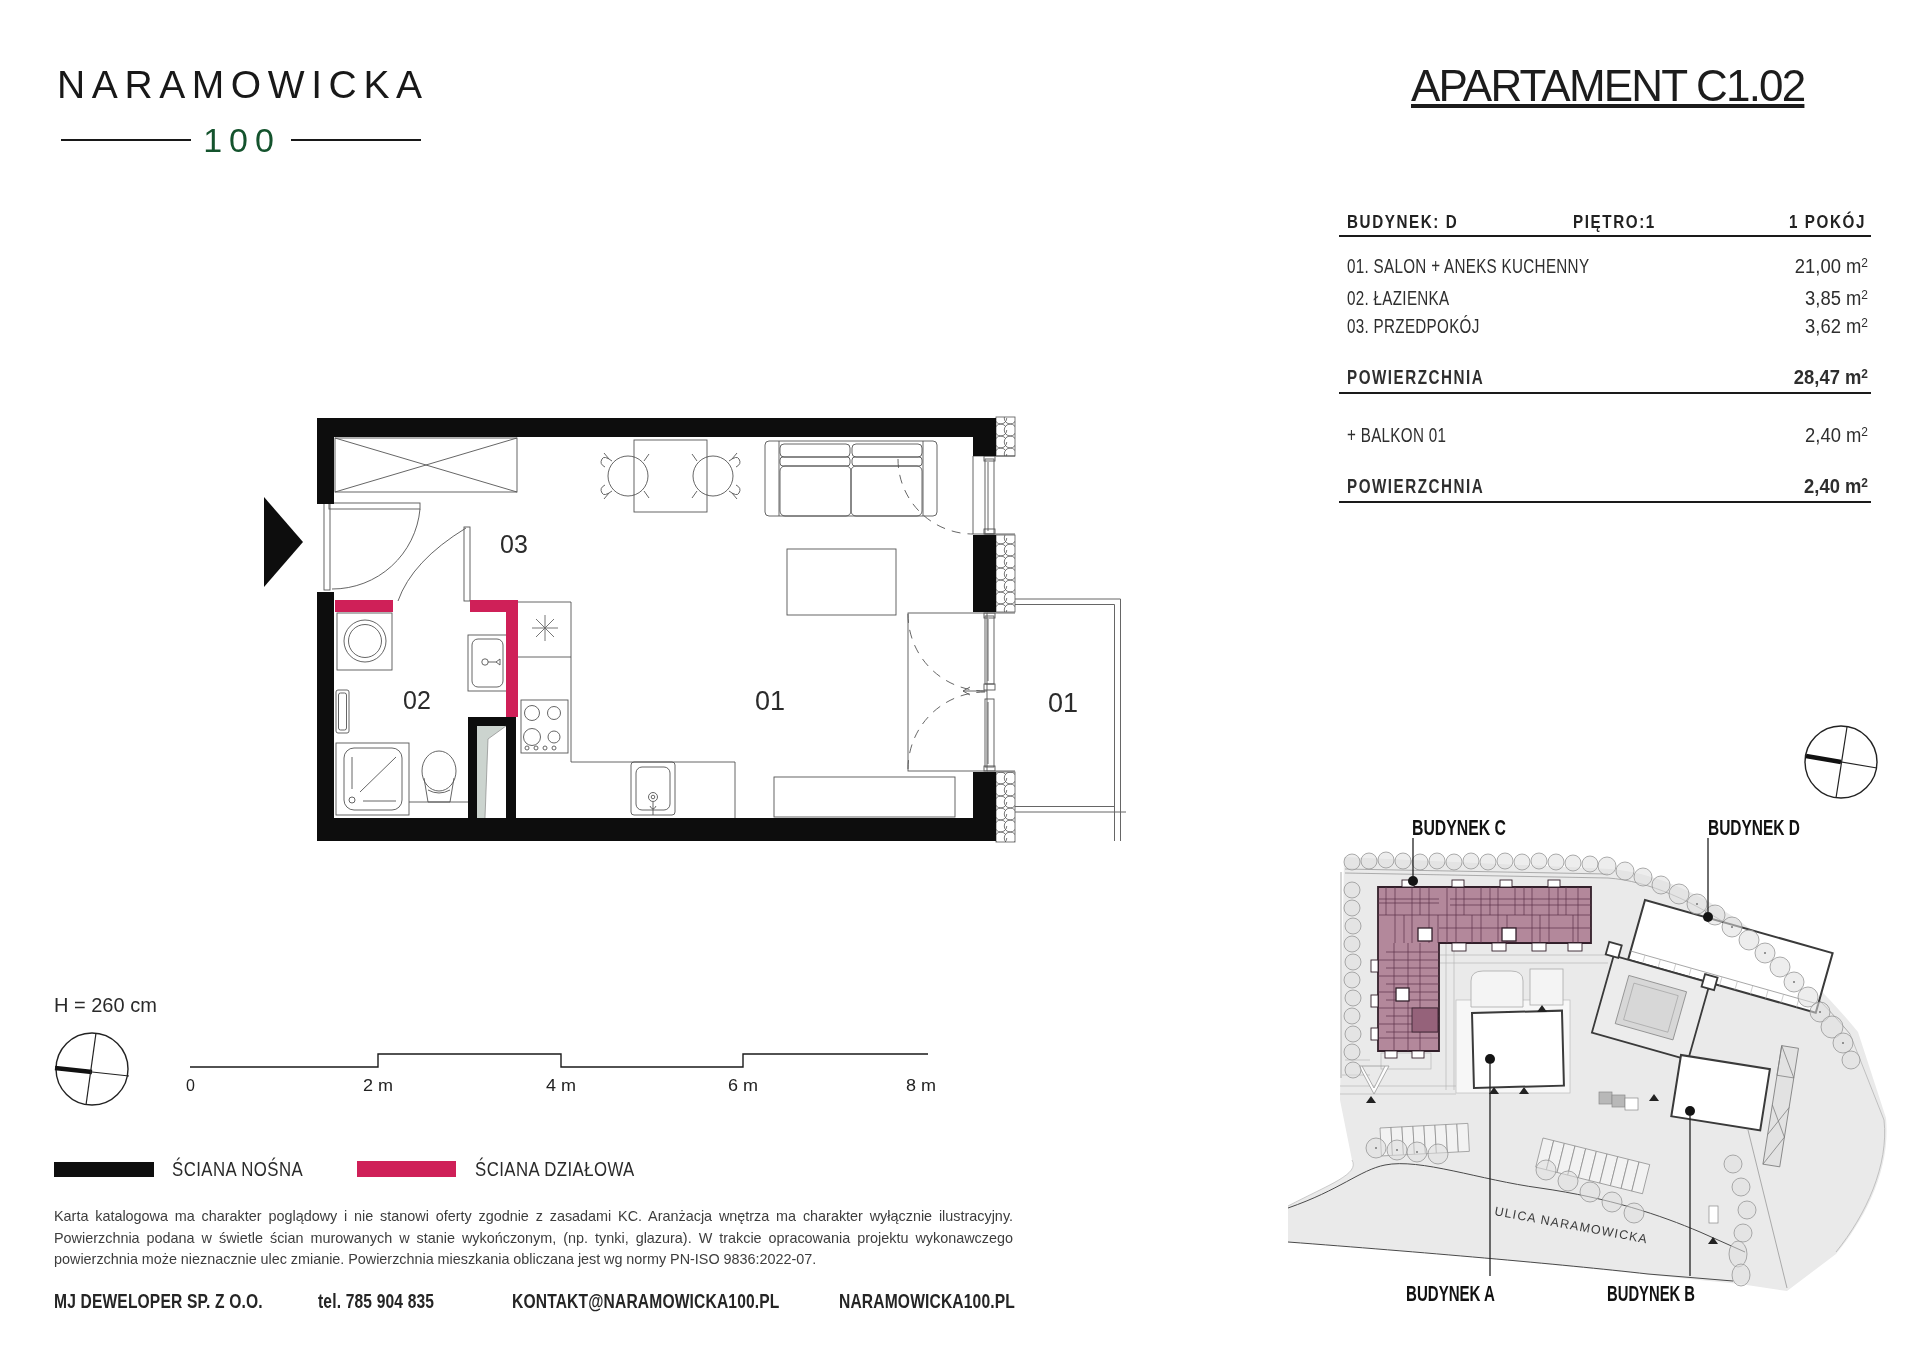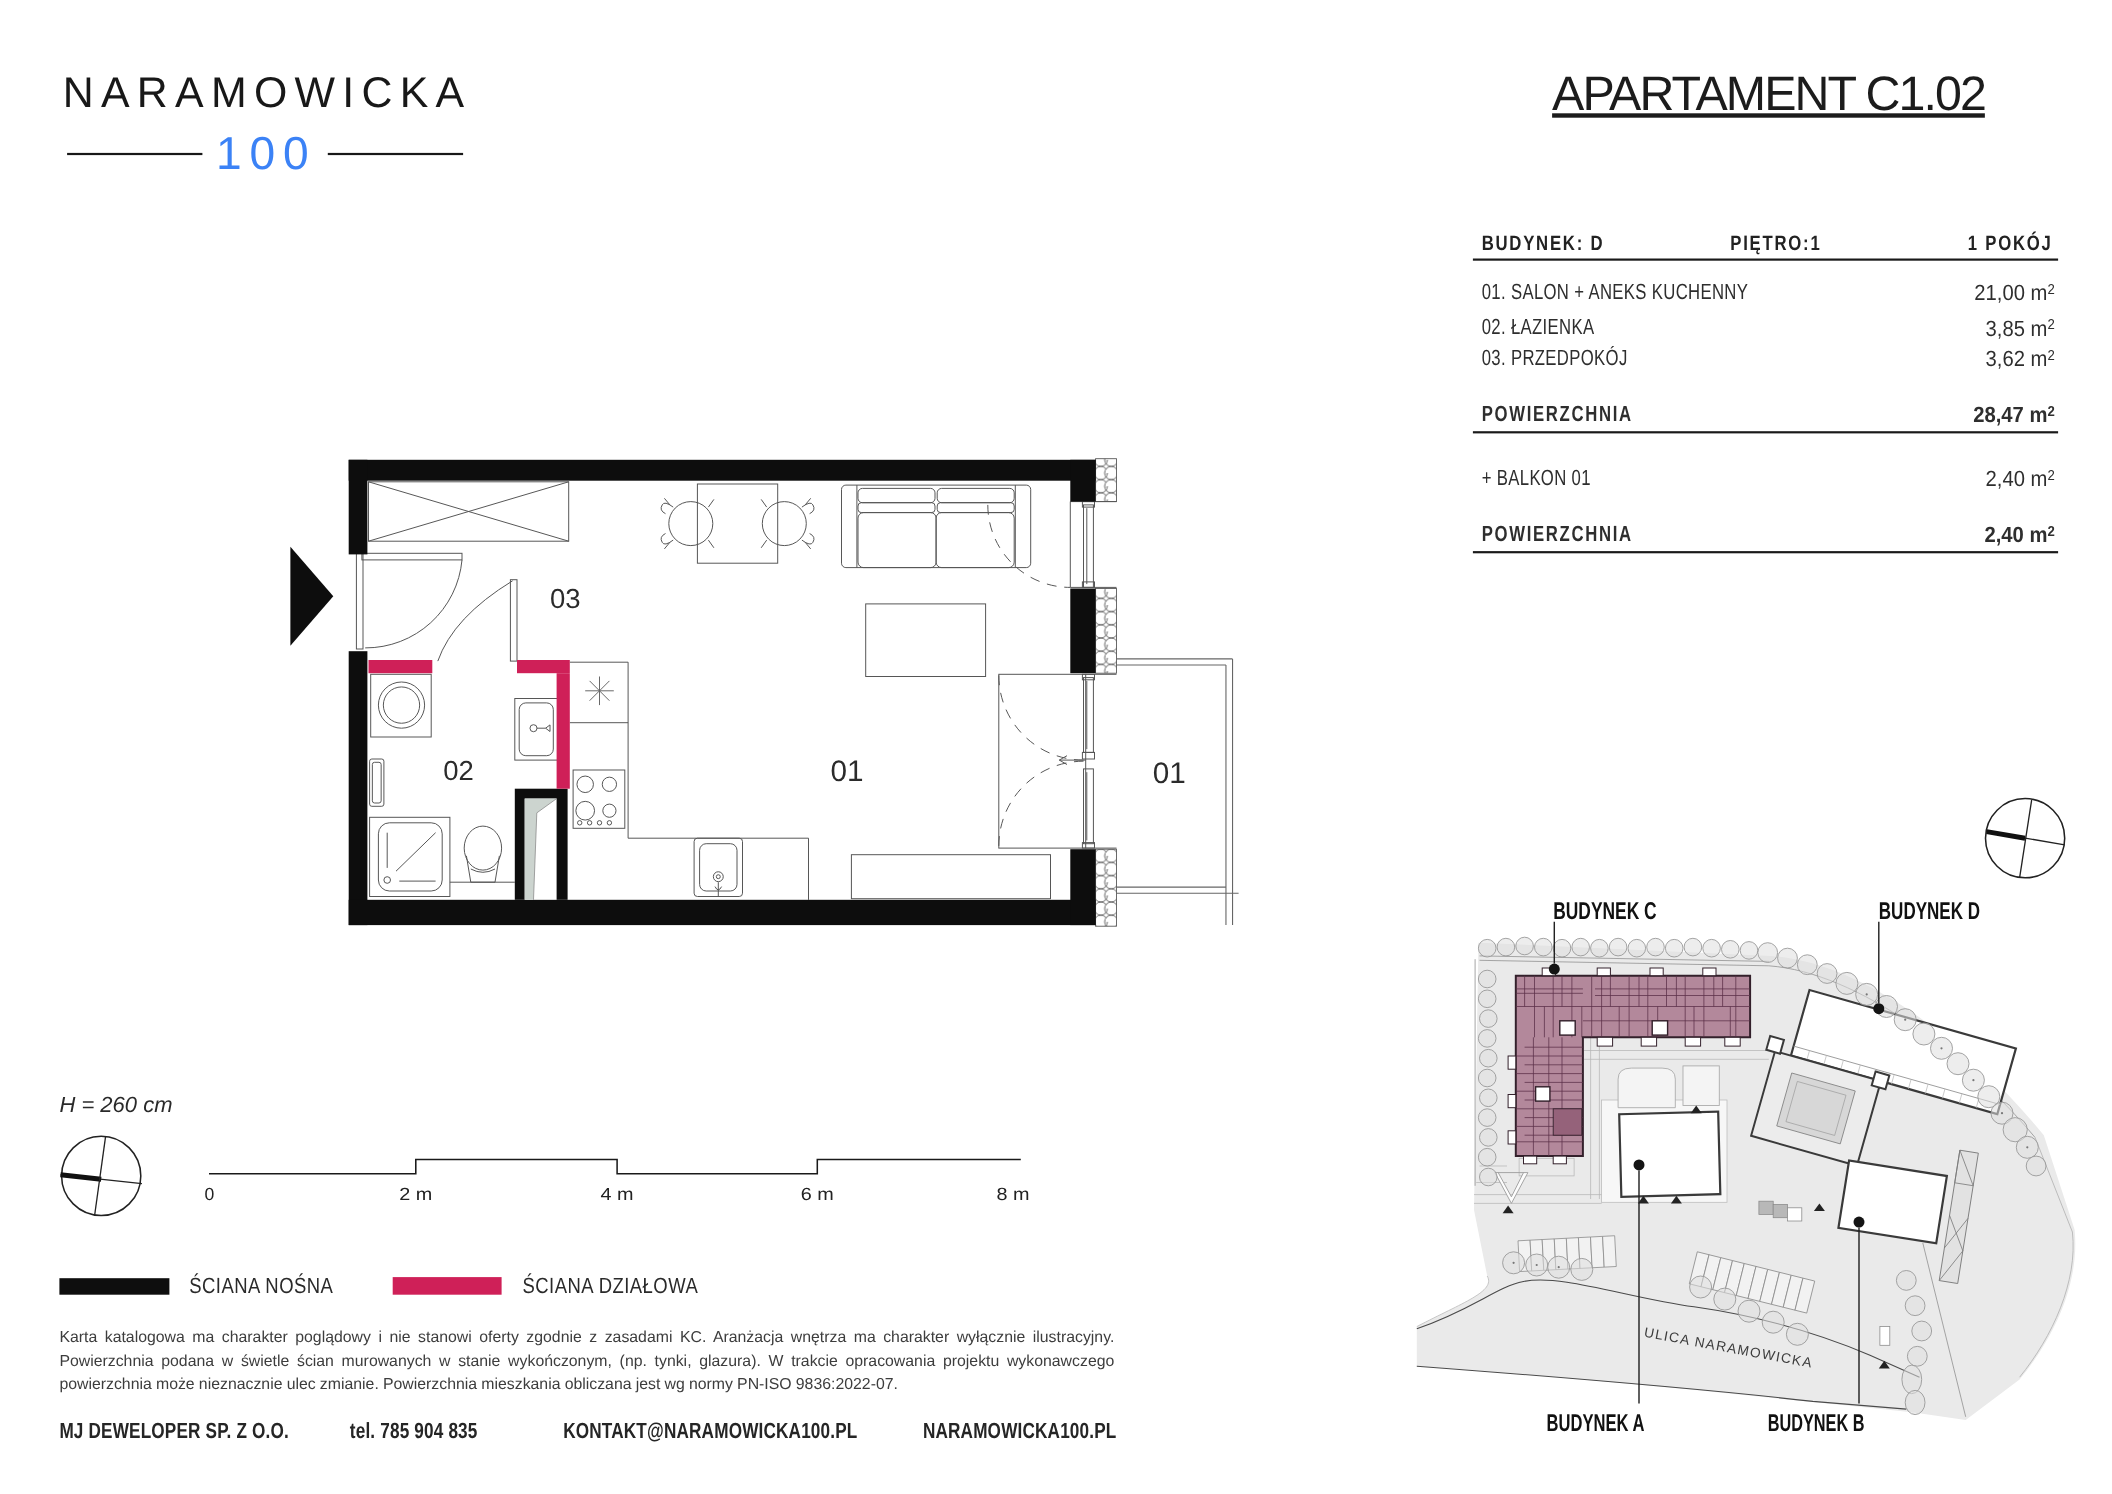--- a/index.html
+++ b/index.html
@@ -11,21 +11,21 @@
   .rowval{position:absolute;font-size:20px;color:#2e2e2e;text-align:right;width:120px;transform:scaleX(0.92);transform-origin:100% 0;white-space:nowrap;}
   sup{font-size:13px;vertical-align:6px;}
 </style>
 </head>
 <body>
 
 <div class="abs" style="left:57px;top:63px;width:364px;">
   <div style="font-size:39px;letter-spacing:6.6px;color:#181818;white-space:nowrap;">NARAMOWICKA</div>
   <div style="margin-top:19px;display:flex;align-items:center;margin-left:4px;">
     <div style="flex:1;height:2px;background:#181818;"></div>
-    <div style="font-size:42px;letter-spacing:7px;color:#3b82f6;padding:0 10px 0 12px;line-height:28px;">100</div>
+    <div style="font-size:34px;letter-spacing:7px;color:#14532d;padding:0 10px 0 12px;line-height:28px;">100</div>
     <div style="flex:1;height:2px;background:#181818;"></div>
   </div>
 </div>
 
 <div class="abs" style="left:1411px;top:61px;font-size:44px;letter-spacing:-1.8px;color:#1c1c1c;text-decoration:underline;">APARTAMENT C1.02</div>
 
 <div class="abs" style="left:1347px;top:211px;font-size:19px;font-weight:bold;letter-spacing:2px;color:#222;transform:scaleX(0.8);transform-origin:0 0;white-space:nowrap;">BUDYNEK: D</div>
 <div class="abs" style="left:1573px;top:211px;font-size:19px;font-weight:bold;letter-spacing:2px;color:#222;transform:scaleX(0.8);transform-origin:0 0;white-space:nowrap;">PIĘTRO:1</div>
 <div class="abs" style="left:1738px;top:211px;font-size:19px;font-weight:bold;letter-spacing:2px;color:#222;width:128px;text-align:right;transform:scaleX(0.8);transform-origin:100% 0;white-space:nowrap;">1 POKÓJ</div>
 <div class="hr" style="left:1339px;top:235px;width:532px;"></div>
@@ -483,21 +483,21 @@
 </g>
 </svg>
 
 <svg class="abs" style="left:1790px;top:715px;" width="110" height="95" viewBox="1790 715 110 95">
   <circle cx="1841" cy="762" r="36" fill="none" stroke="#222" stroke-width="1.4"></circle>
   <line x1="1806" y1="756" x2="1877" y2="768" stroke="#222" stroke-width="1.2"></line>
   <line x1="1806" y1="756" x2="1841" y2="762" stroke="#111" stroke-width="4.5"></line>
   <line x1="1847" y1="727" x2="1836" y2="798" stroke="#222" stroke-width="1.2"></line>
 </svg>
 
-<div class="abs" style="left:54px;top:994px;font-size:20px;color:#2a2a2a;font-style:italic;">H = 260 cm</div>
+<div class="abs" style="left:54px;top:994px;font-size:20px;color:#2a2a2a;">H = 260 cm</div>
 
 <svg class="abs" style="left:40px;top:1020px;" width="110" height="100" viewBox="40 1020 110 100">
   <circle cx="92" cy="1069" r="36" fill="none" stroke="#222" stroke-width="1.4"></circle>
   <line x1="55" y1="1068" x2="129" y2="1076" stroke="#222" stroke-width="1.2"></line>
   <line x1="55" y1="1068" x2="92" y2="1072" stroke="#111" stroke-width="4.5"></line>
   <line x1="96" y1="1033" x2="86" y2="1105" stroke="#222" stroke-width="1.2"></line>
 </svg>
 
 <svg class="abs" style="left:180px;top:1045px;" width="770" height="60" viewBox="180 1045 770 60">
   <path d="M190,1067 H378 V1054 H561 V1067 H743 V1054 H928" fill="none" stroke="#1a1a1a" stroke-width="1.4"></path>

